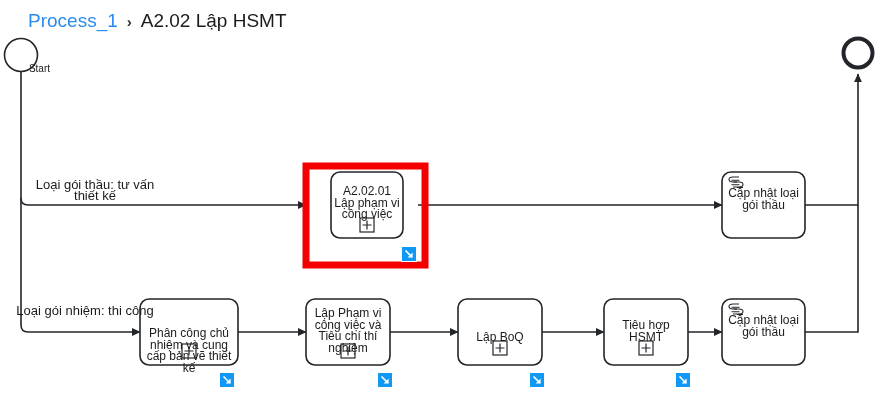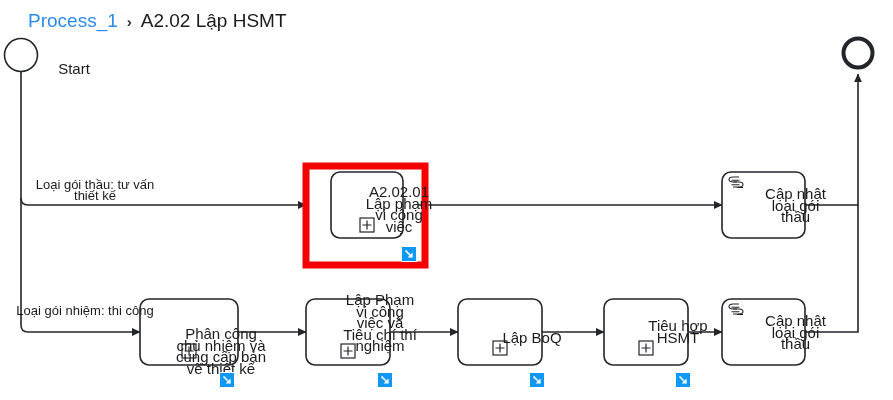--- a/index.html
+++ b/index.html
@@ -63,30 +63,28 @@
   .flow-label {
     position: absolute;
     text-align: center;
     color: #1b1b1b;
     font-size: 13px;
     line-height: 10.5px;
     pointer-events: none;
   }
   .event-label {
     position: absolute;
-    text-align: center;
-    color: #1b1b1b;
-    font-size: 15px;
+    text-align: right;
+    color: #1b1b1b;
+    font-size: 10px;
     line-height: 10px;
     pointer-events: none;
-    margin-left: 44px;
   }
   .task-title {
-    font-size: 15px;
-    padding-left: 32px;
+    font-size: 12px;
   }
   .badge {
     position: absolute;
     width: 16px;
     height: 16px;
     background: #1098f7;
     border: 1px solid #ffffff;
     box-sizing: border-box;
     cursor: pointer;
   }
@@ -200,21 +198,21 @@
   <div class="flow-label" style="left:22px; top:180px; width:146px;">Loại gói thầu: tư vấn thiết kế</div>
 
   <div class="flow-label" style="left:12px; top:306px; width:146px;">Loại gói nhiệm: thi công</div>
 
   <div class="node-label task-title" style="left:333px; top:186px; width:68px;">A2.02.01 Lập phạm vi công việc</div>
 
   <div class="node-label task-title" style="left:725px; top:188px; width:77px;">Cập nhật loại gói thầu</div>
 
   <div class="node-label task-title" style="left:143px; top:306px; width:92px;margin-top:22px;">Phân công chủ nhiệm và cung cấp bản vẽ thiết kế</div>
 
-  <div class="node-label task-title" style="left:309px; top:294px; width:78px;">Lập Phạm vi công việc và Tiêu chí thí nghiệm</div>
+  <div class="node-label task-title" style="left:309px; top:308px; width:78px;">Lập Phạm vi công việc và Tiêu chí thí nghiệm</div>
 
   <div class="node-label task-title" style="left:461px; top:326px; width:78px;margin-top:6px;">Lập BoQ</div>
 
   <div class="node-label task-title" style="left:607px; top:320px; width:78px;">Tiêu hợp HSMT</div>
 
   <div class="node-label task-title" style="left:725px; top:315px; width:77px;">Cập nhật loại gói thầu</div>
 
   <div class="badge" style="left:401px; top:246px;">
     <svg width="14" height="14" viewBox="0 0 14 14">
       <path d="M3.5,3.5 L10,10" stroke="#ffffff" stroke-width="1.7" fill="none"></path>

